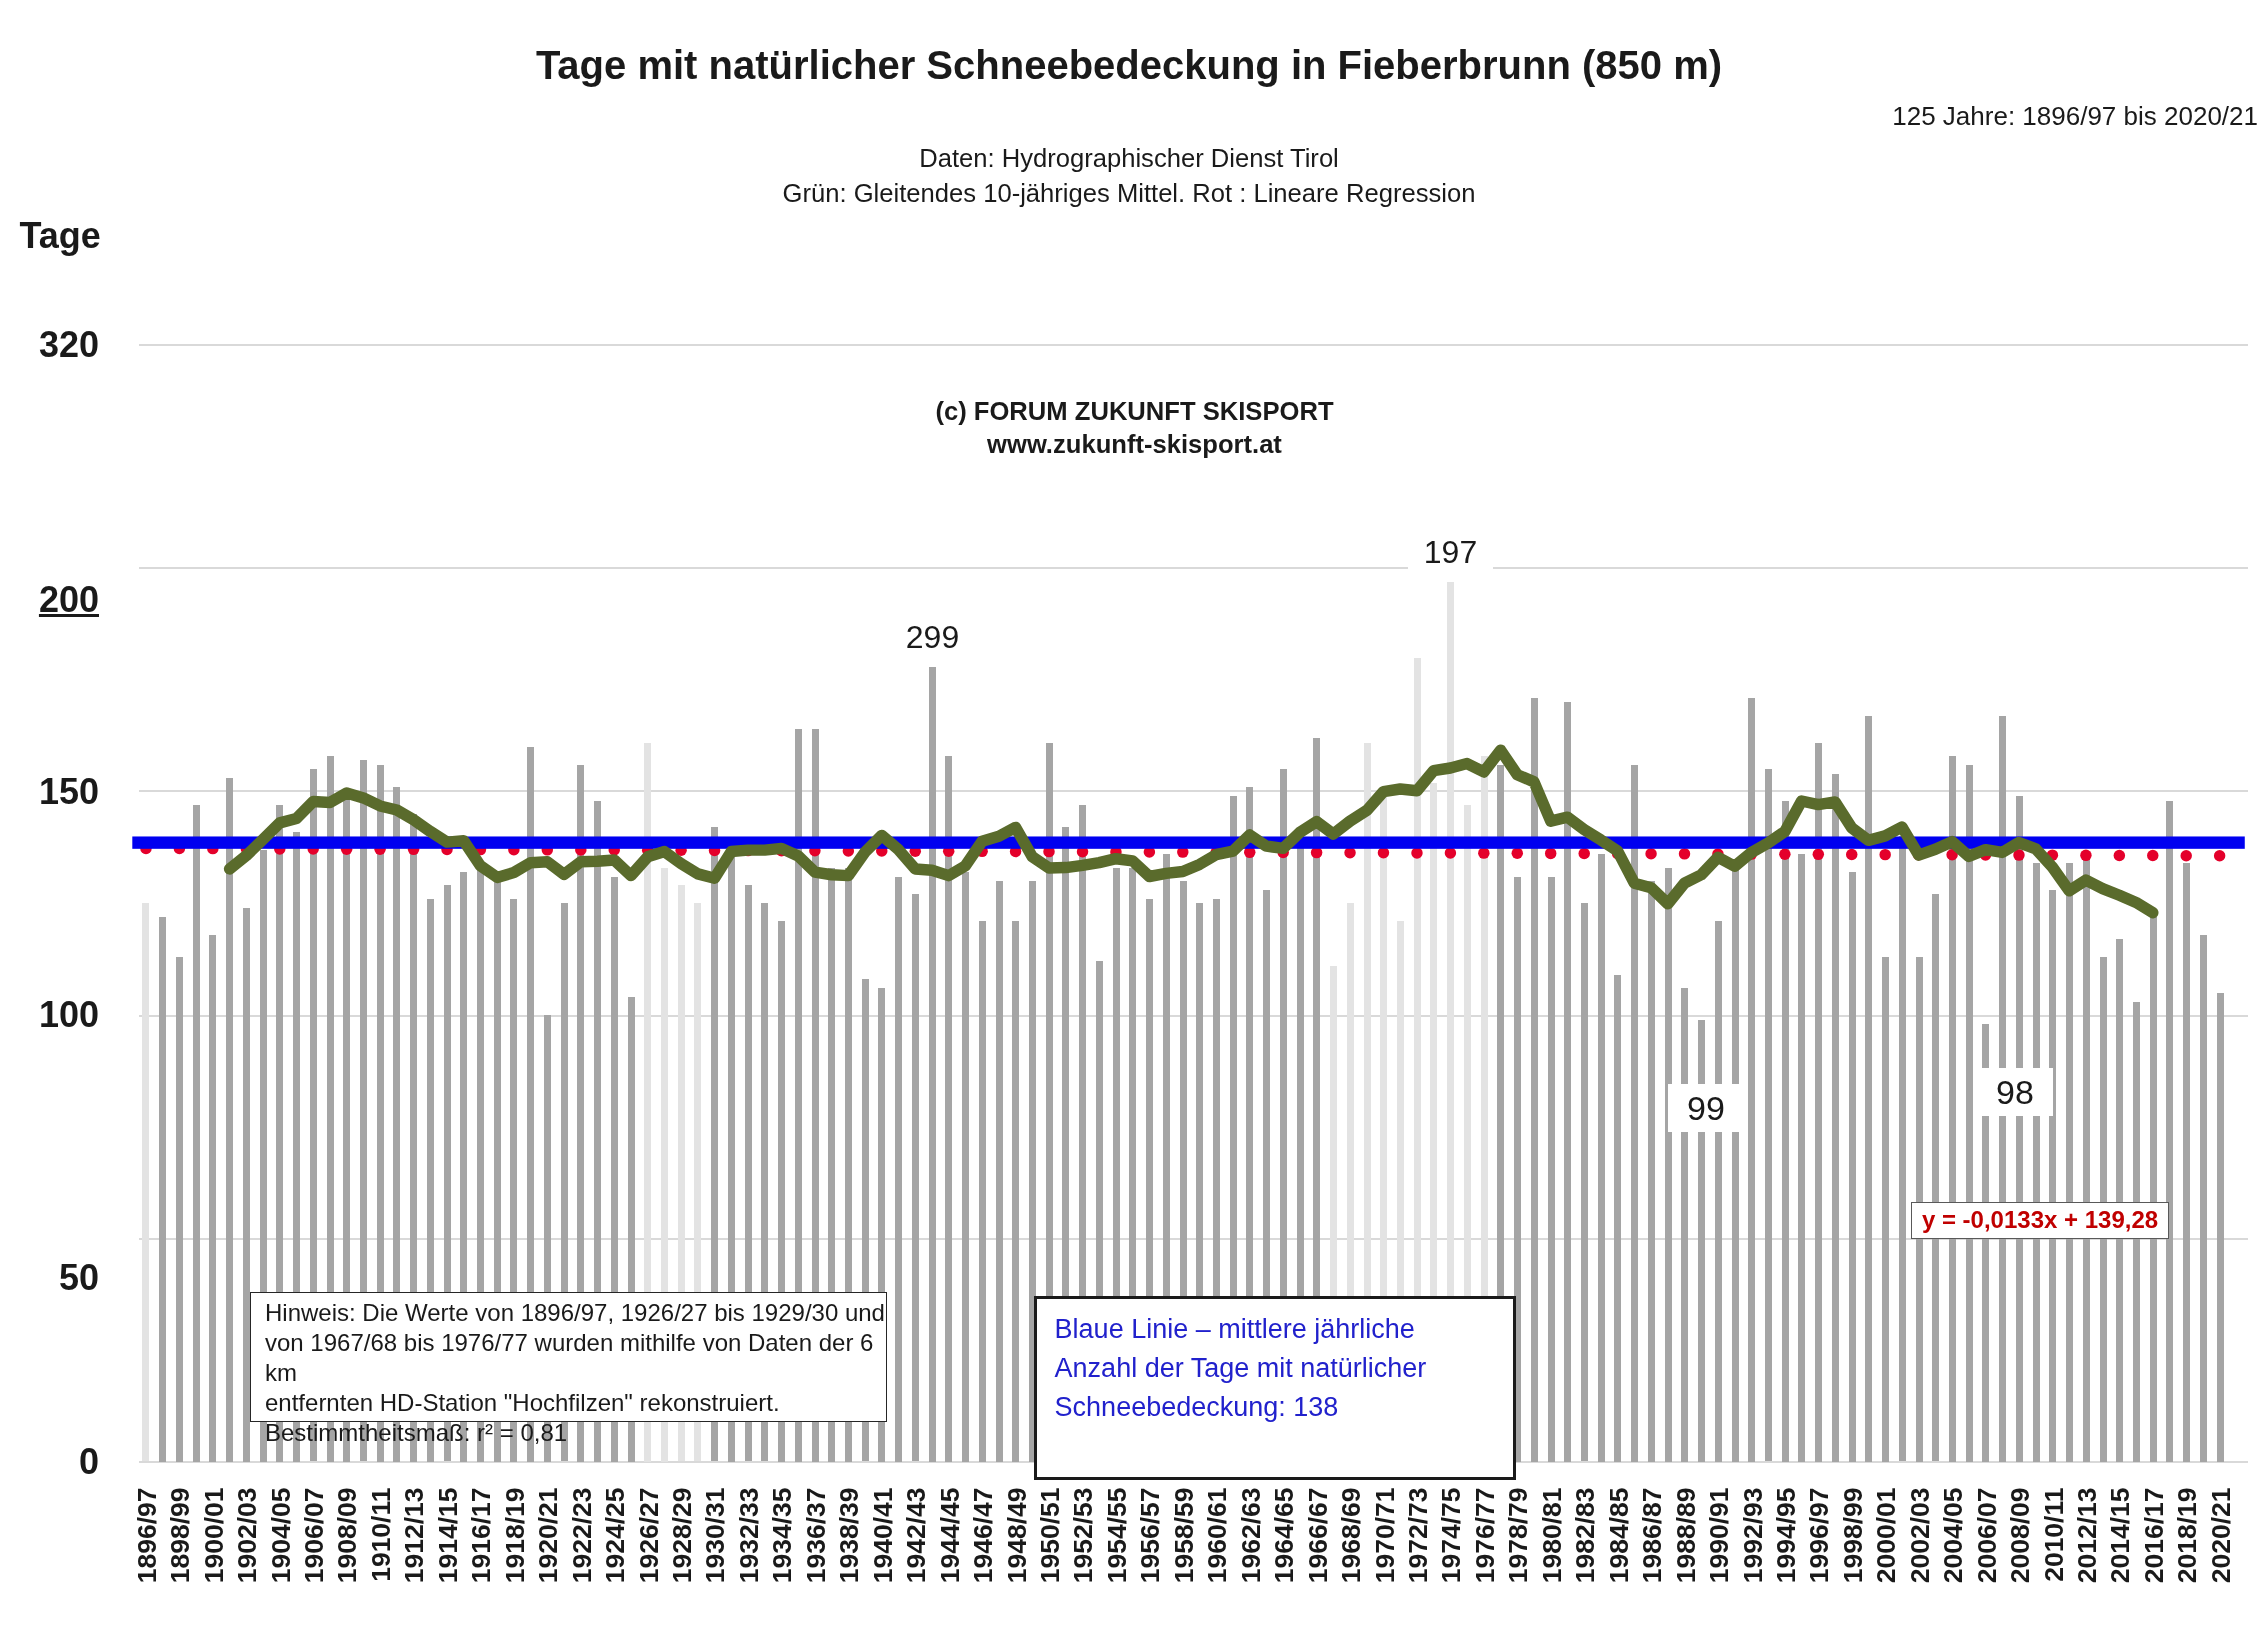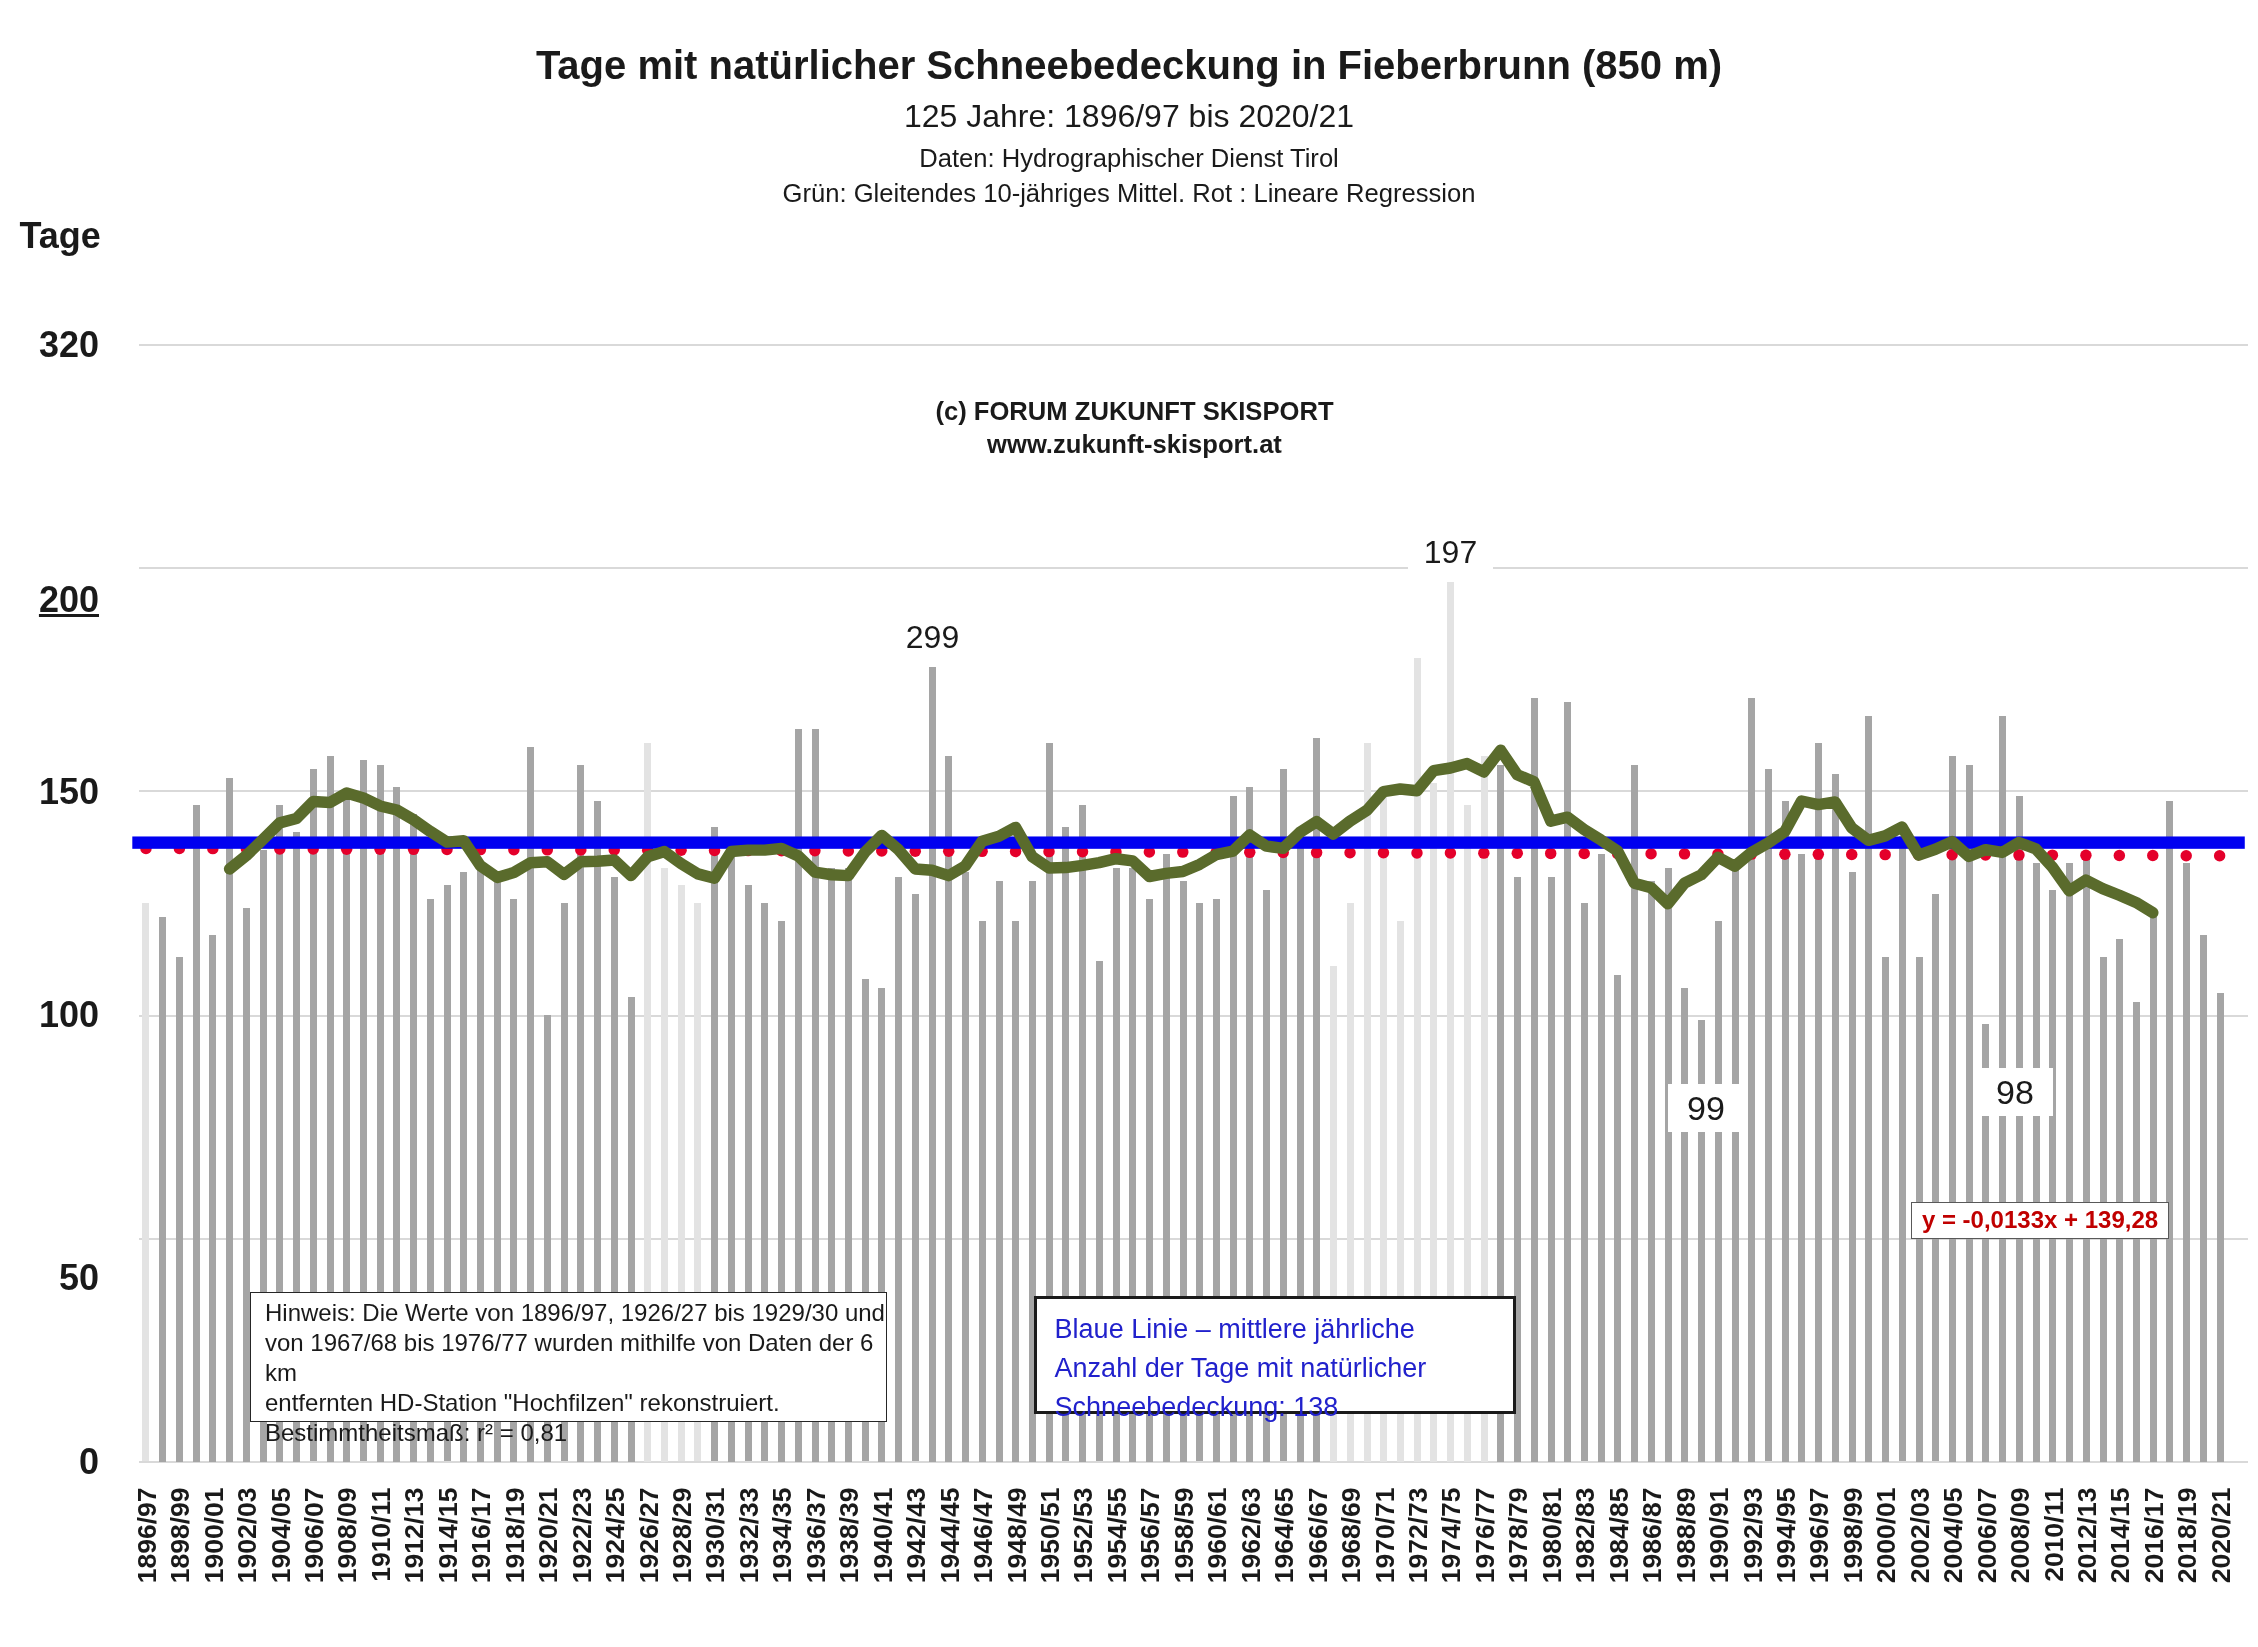--- a/index.html
+++ b/index.html
@@ -1,37 +1,37 @@
 <!DOCTYPE html>
 <html style="font-size:14px"><head>
 <meta charset="utf-8">
 <style>
   html,body{margin:0;padding:0;background:#ffffff;}
   .canvas{position:relative;width:2258px;height:1647px;background:#fff;overflow:hidden;
           font-family:"Liberation Sans",sans-serif;color:#1a1a1a;}
   .hdr{position:absolute;left:0;top:39px;width:2258px;text-align:center;}
   .hdr .t1{font-size:40px;font-weight:bold;line-height:53px;}
-  .hdr .t2{font-size:32px;line-height:49px;}
+  .hdr .t2{font-size:26px;line-height:49px;text-align:right;}
   .hdr .t3{font-size:25.6px;line-height:35px;}
   .hdr .t4{font-size:25.6px;line-height:35px;}
   .copy{position:absolute;left:0;top:395px;width:2245px;text-align:center;}
   .copy div{font-size:25.6px;font-weight:bold;line-height:33px;padding-left:24px;}
   .ytitle{position:absolute;left:19.4px;top:215px;width:106px;font-size:36px;font-weight:bold;}
   .ylab{position:absolute;width:85px;text-align:right;font-size:36px;font-weight:bold;height:42px;line-height:42px;left:14px;}
   .grid{position:absolute;background:#d9d9d9;height:1.8px;}
   .bar{position:absolute;}
   .xlab{position:absolute;width:161px;height:32px;line-height:32px;font-size:26.5px;font-weight:bold;
         text-align:right;transform:rotate(-90deg);white-space:nowrap;}
   .svgwrap{position:absolute;left:0;top:0;width:2258px;height:1647px;pointer-events:none;}
   .ann{position:absolute;text-align:center;font-size:32px;background:#ffffff;}
   .annbox{position:absolute;text-align:center;font-size:34px;background:#ffffff;}
   .notebox{position:absolute;left:250px;top:1292px;width:637px;height:130px;background:#ffffff;
            border:1.8px solid #262626;box-sizing:border-box;padding:5.3px 0 0 14px;
            font-size:24px;line-height:30px;}
-  .bluebox{position:absolute;left:1034px;top:1296px;width:482px;height:118px;background:#ffffff;
+  .bluebox{position:absolute;left:1034px;top:1296px;width:482px;height:184px;background:#ffffff;
            border:3.5px solid #1a1a1a;box-sizing:border-box;padding:10.6px 0 0 17.6px;
            font-size:27px;line-height:39px;}
   .eqbox{position:absolute;left:1911px;top:1202px;width:258px;height:37px;background:#ffffff;
          border:1.8px solid #595959;box-sizing:border-box;text-align:center;
          font-size:24px;line-height:34px;font-weight:bold;}
 </style>
 </head>
 <body>
 
 <div class="canvas">

